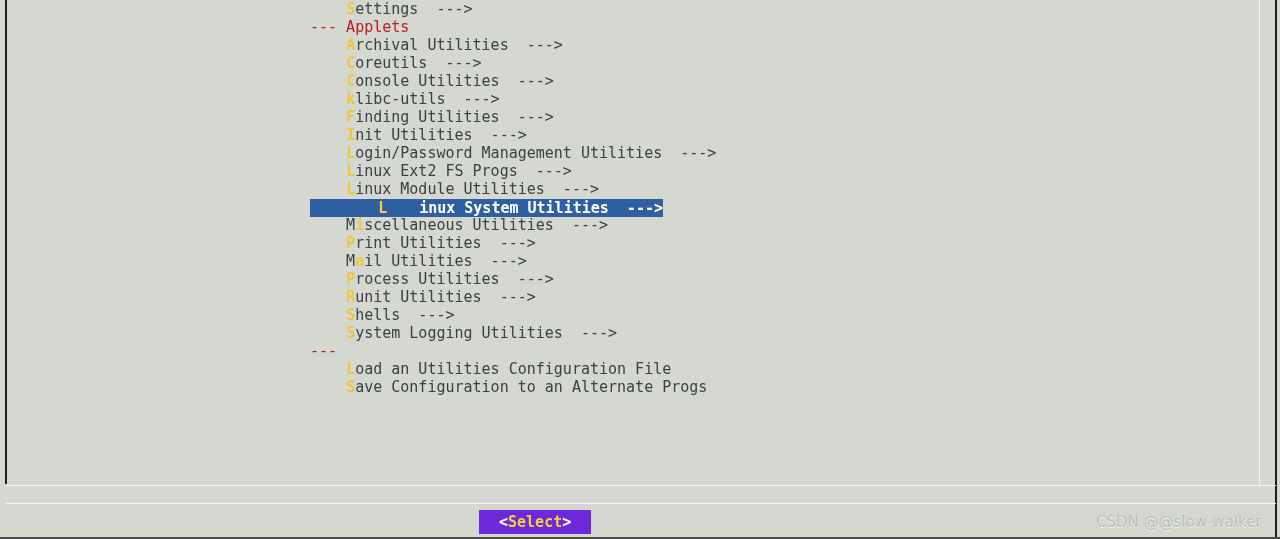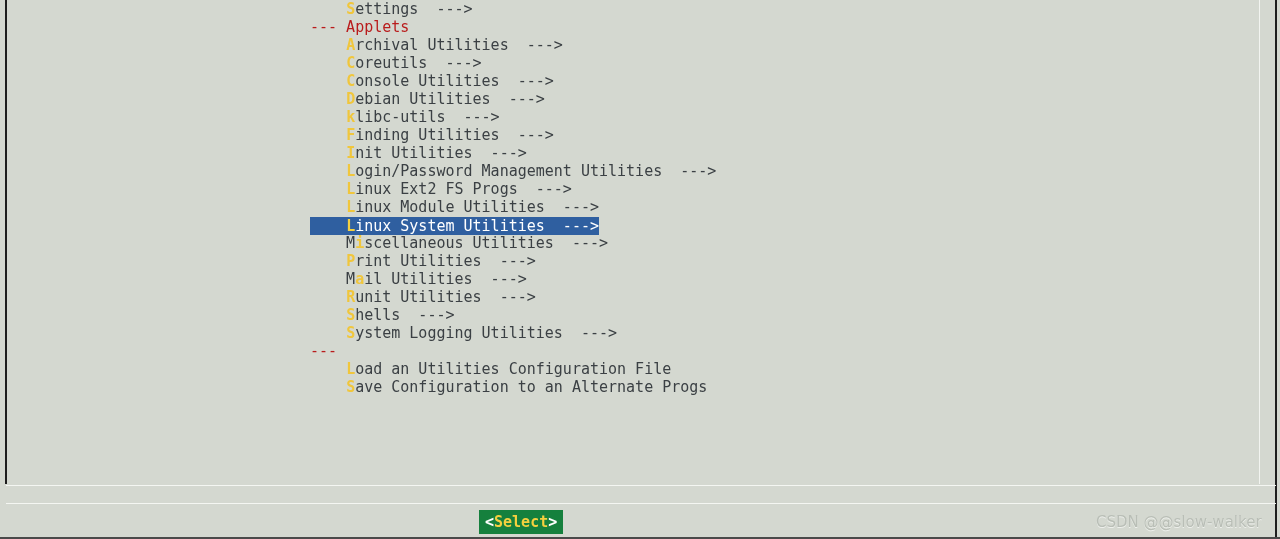--- a/index.html
+++ b/index.html
@@ -82,45 +82,45 @@
     letter-spacing: 0px;
   }
   .hot { color: #f0c63c; font-weight: bold; }
   .dash { color: #b91c1c; }
 
   .row.selected {
     background: #2f5fa0;
     display: inline-block;
     padding: 0 0px;
   }
-  .row.selected .txt { color: #ffffff; font-weight: normal; }
+  .row.selected .txt { color: #ffffff; font-weight: bold; margin-left: 32px; }
   .row.selected .hot { color: #f4d03f; font-weight: bold; }
   .row-wrap { height: 18px; }
 
   
   #buttonbar {
     position: absolute;
     left: 0px;
     top: 511px;
     width: 1280px;
     height: 22px;
     font-size: 15px;
     line-height: 22px;
     white-space: pre;
   }
   .btn {
     position: absolute;
     color: #3b4044;
     white-space: pre;
   }
   .btn.active {
-    background: #15803d;
+    background: #6d28d9;
     color: #ffffff;
     font-weight: bold;
-    padding: 1px 6px;
+    padding: 1px 20px;
     text-align: center;
   }
   .btn.active .yel { color: #f4d03f; font-weight: bold; }
   #btn-select { left: 479px; top: -1px; }
 
   
   #watermark {
     position: absolute;
     left: 1096px;
     top: 513px;
@@ -153,23 +153,20 @@
       <div class="row-wrap">
         <div class="row"><span class="txt">    </span><span class="hot">A</span><span class="txt">rchival Utilities  ---&gt;</span></div>
       </div>
       <div class="row-wrap">
         <div class="row"><span class="txt">    </span><span class="hot">C</span><span class="txt">oreutils  ---&gt;</span></div>
       </div>
       <div class="row-wrap">
         <div class="row"><span class="txt">    </span><span class="hot">C</span><span class="txt">onsole Utilities  ---&gt;</span></div>
       </div>
       <div class="row-wrap">
-        <div class="row"><span class="txt">    </span><span class="hot">D</span><span class="txt">ebian Utilities  ---&gt;</span></div>
-      </div>
-      <div class="row-wrap">
         <div class="row"><span class="txt">    </span><span class="hot">k</span><span class="txt">libc-utils  ---&gt;</span></div>
       </div>
       <div class="row-wrap">
         <div class="row"><span class="txt">    </span><span class="hot">F</span><span class="txt">inding Utilities  ---&gt;</span></div>
       </div>
       <div class="row-wrap">
         <div class="row"><span class="txt">    </span><span class="hot">I</span><span class="txt">nit Utilities  ---&gt;</span></div>
       </div>
       <div class="row-wrap">
         <div class="row"><span class="txt">    </span><span class="hot">L</span><span class="txt">ogin/Password Management Utilities  ---&gt;</span></div>
@@ -182,20 +179,23 @@
       </div>
       <div class="row-wrap"><div class="row selected"><span class="txt">    </span><span class="hot">L</span><span class="txt">inux System Utilities  ---&gt;</span></div></div>
       <div class="row-wrap">
         <div class="row"><span class="txt">    M</span><span class="hot">i</span><span class="txt">scellaneous Utilities  ---&gt;</span></div>
       </div>
       <div class="row-wrap">
         <div class="row"><span class="txt">    </span><span class="hot">P</span><span class="txt">rint Utilities  ---&gt;</span></div>
       </div>
       <div class="row-wrap">
         <div class="row"><span class="txt">    M</span><span class="hot">a</span><span class="txt">il Utilities  ---&gt;</span></div>
+      </div>
+      <div class="row-wrap">
+        <div class="row"><span class="txt">    </span><span class="hot">P</span><span class="txt">rocess Utilities  ---&gt;</span></div>
       </div>
       <div class="row-wrap">
         <div class="row"><span class="txt">    </span><span class="hot">R</span><span class="txt">unit Utilities  ---&gt;</span></div>
       </div>
       <div class="row-wrap">
         <div class="row"><span class="txt">    </span><span class="hot">S</span><span class="txt">hells  ---&gt;</span></div>
       </div>
       <div class="row-wrap">
         <div class="row"><span class="txt">    </span><span class="hot">S</span><span class="txt">ystem Logging Utilities  ---&gt;</span></div>
       </div>

